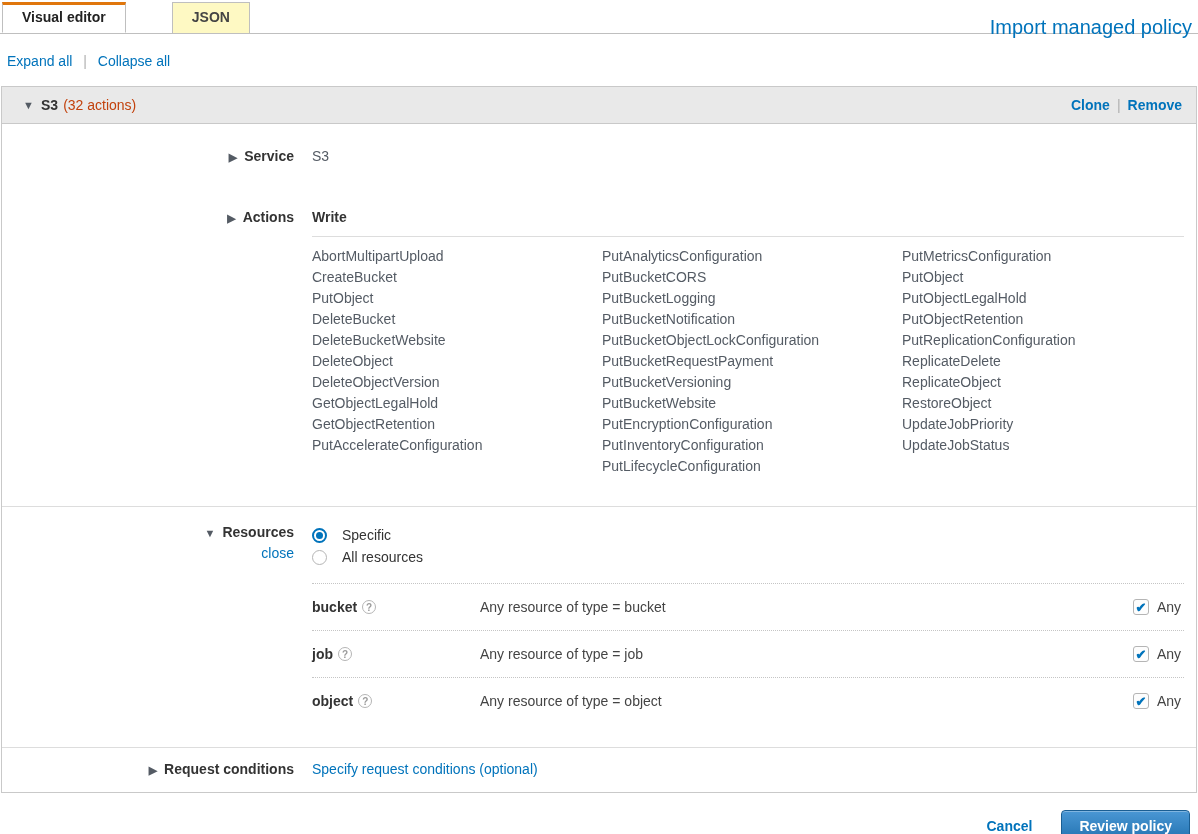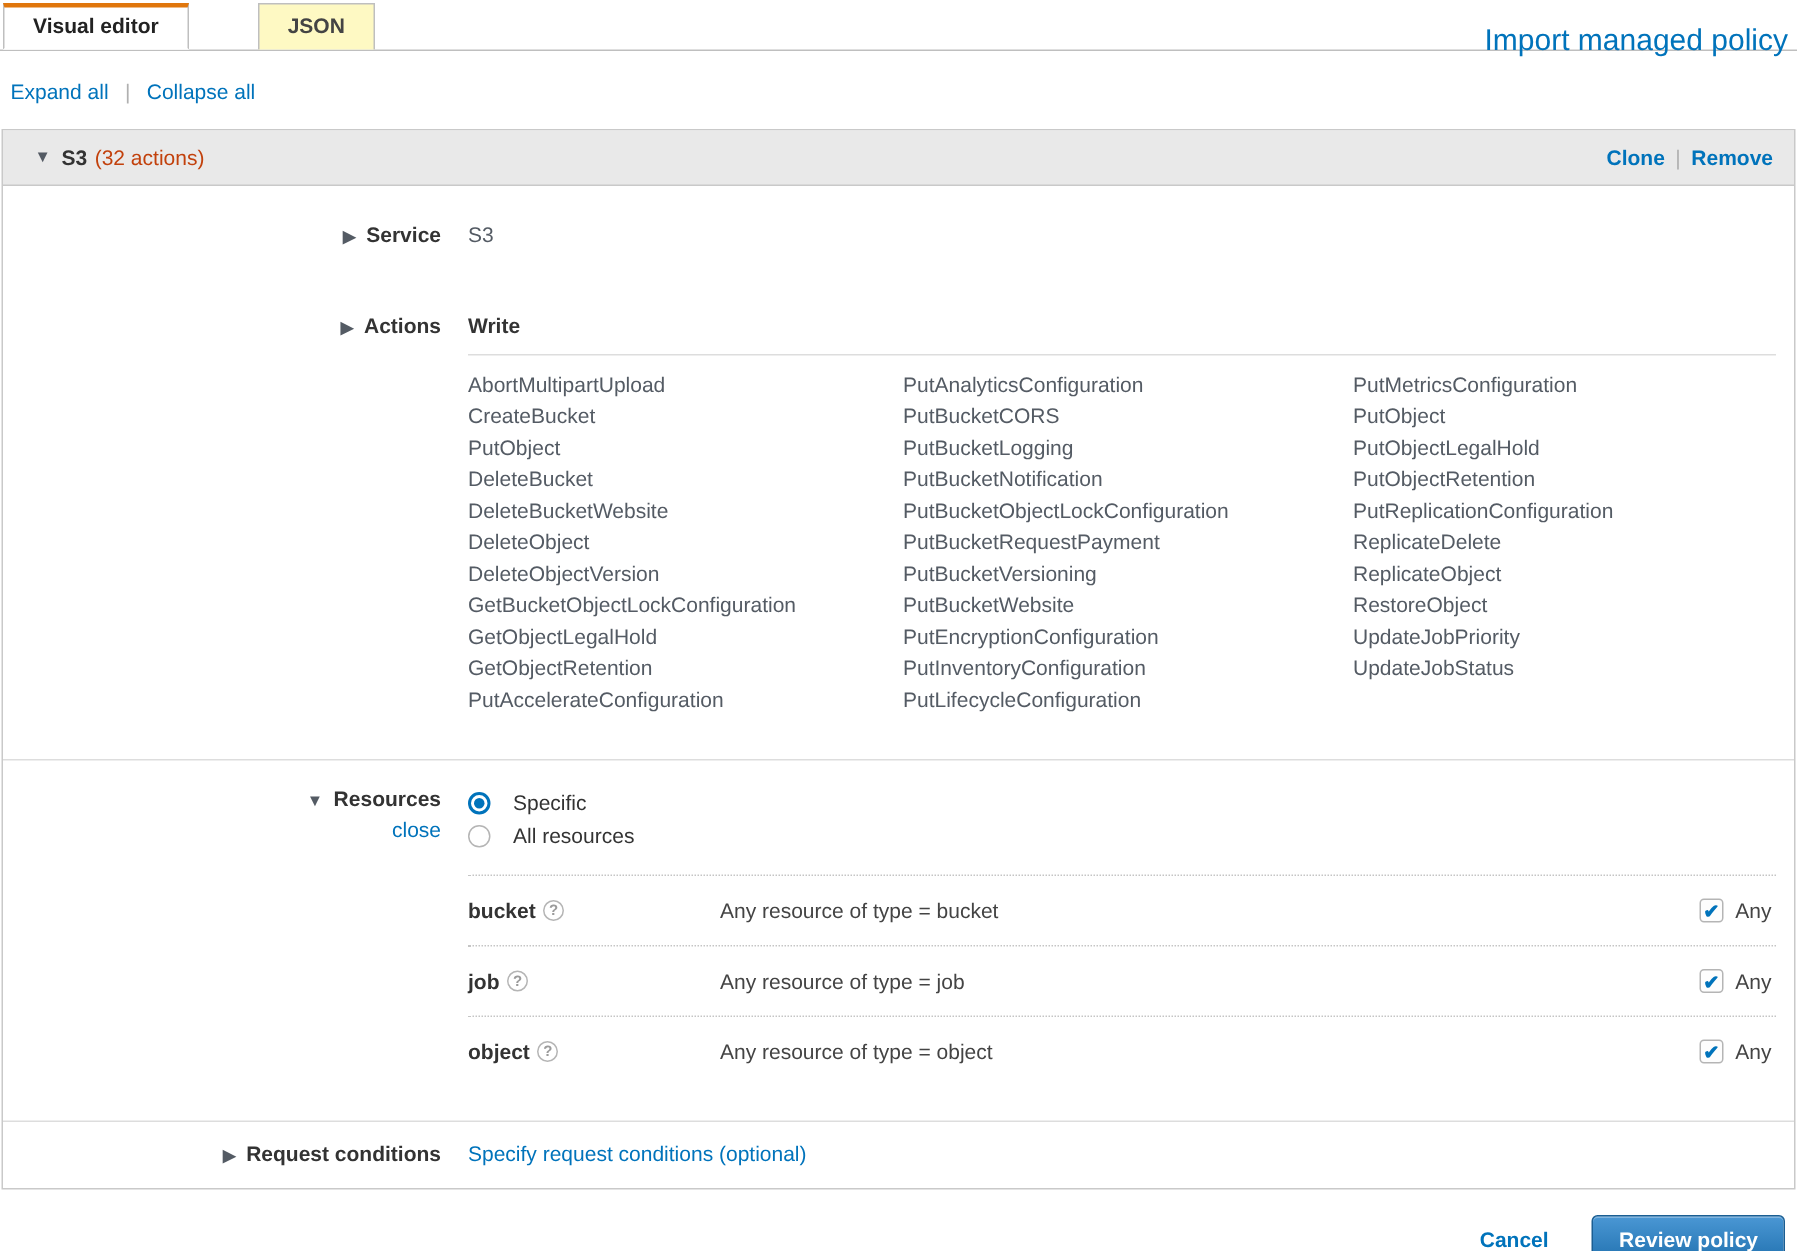--- a/index.html
+++ b/index.html
@@ -123,21 +123,20 @@
         <div class="write-header">Write</div>
         <div class="actions-grid">
             <div>
               <div class="action-item">AbortMultipartUpload</div>
               <div class="action-item">CreateBucket</div>
               <div class="action-item">PutObject</div>
               <div class="action-item">DeleteBucket</div>
               <div class="action-item">DeleteBucketWebsite</div>
               <div class="action-item">DeleteObject</div>
               <div class="action-item">DeleteObjectVersion</div>
-              <div class="action-item">GetBucketObjectLockConfiguration</div>
               <div class="action-item">GetObjectLegalHold</div>
               <div class="action-item">GetObjectRetention</div>
               <div class="action-item">PutAccelerateConfiguration</div>
             </div>
             <div>
               <div class="action-item">PutAnalyticsConfiguration</div>
               <div class="action-item">PutBucketCORS</div>
               <div class="action-item">PutBucketLogging</div>
               <div class="action-item">PutBucketNotification</div>
               <div class="action-item">PutBucketObjectLockConfiguration</div>

